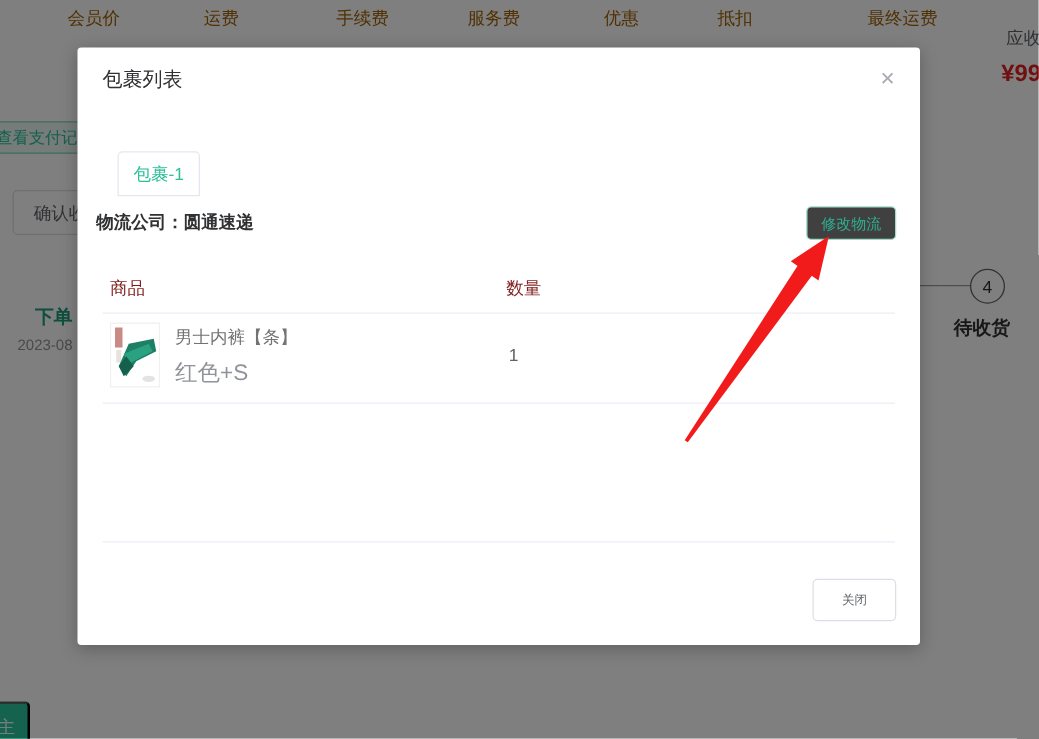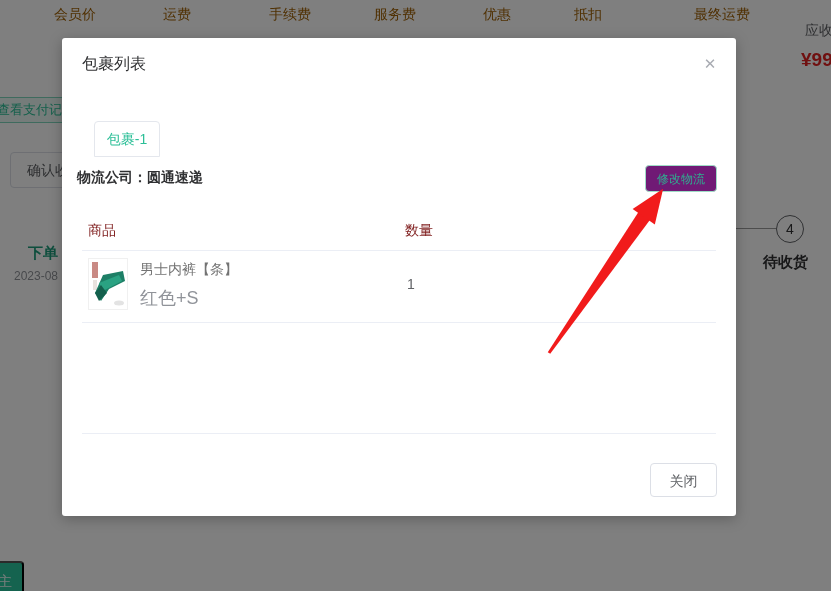--- a/index.html
+++ b/index.html
@@ -53,36 +53,36 @@
     font-size:15px;color:#a8abb2;cursor:pointer;
   }
   .pkg-tab{
     position:absolute;left:20px;top:83px;width:66px;height:36px;box-sizing:border-box;
     border:1px solid #e4e7ed;border-radius:4px 4px 0 0;background:#fff;
     text-align:center;line-height:34px;font-size:14px;color:#2bbf97;margin-left:12px;
   }
   .logistics-row{position:absolute;left:15px;top:131px;display:flex;gap:36px;font-size:14px;font-weight:700;color:#303133;white-space:nowrap;}
   .btn-modify{
     position:absolute;left:583px;top:127px;width:72px;height:27px;box-sizing:border-box;
-    background:#701a75;border:1px solid #9fdcc6;border-radius:4px;color:#2fae8f;
+    background:#404040;border:1px solid #9fdcc6;border-radius:4px;color:#2fae8f;
     font-size:12px;text-align:center;line-height:25px;white-space:nowrap;
   }
   .tbl-head{position:absolute;font-size:14px;color:#7f1d1d;white-space:nowrap;}
   .hline{position:absolute;left:20px;width:634px;height:1px;background:#ebeef5;}
   .prod-thumb{
     position:absolute;left:26px;top:220px;width:40px;height:52px;box-sizing:border-box;
     background:#fff;border:1px solid #f0f0f0;overflow:hidden;
   }
   .prod-name{position:absolute;left:78px;top:223px;font-size:14px;color:#737373;white-space:nowrap;}
   .prod-spec{position:absolute;left:78px;top:248px;font-size:18px;color:#909399;white-space:nowrap;}
   .prod-qty{position:absolute;left:345px;top:238px;font-size:14px;color:#606266;}
   .btn-close{
     position:absolute;left:588px;top:425px;width:67px;height:34px;box-sizing:border-box;
     background:#fff;border:1px solid #dcdfe6;border-radius:4px;color:#606266;
-    font-size:14px;text-align:center;line-height:32px;
+    font-size:10px;text-align:center;line-height:32px;
   }
 
   
   .arrow-layer{position:absolute;inset:0;z-index:30;pointer-events:none;}
 </style>
 </head>
 <body>
 
 <div class="stage">
 

